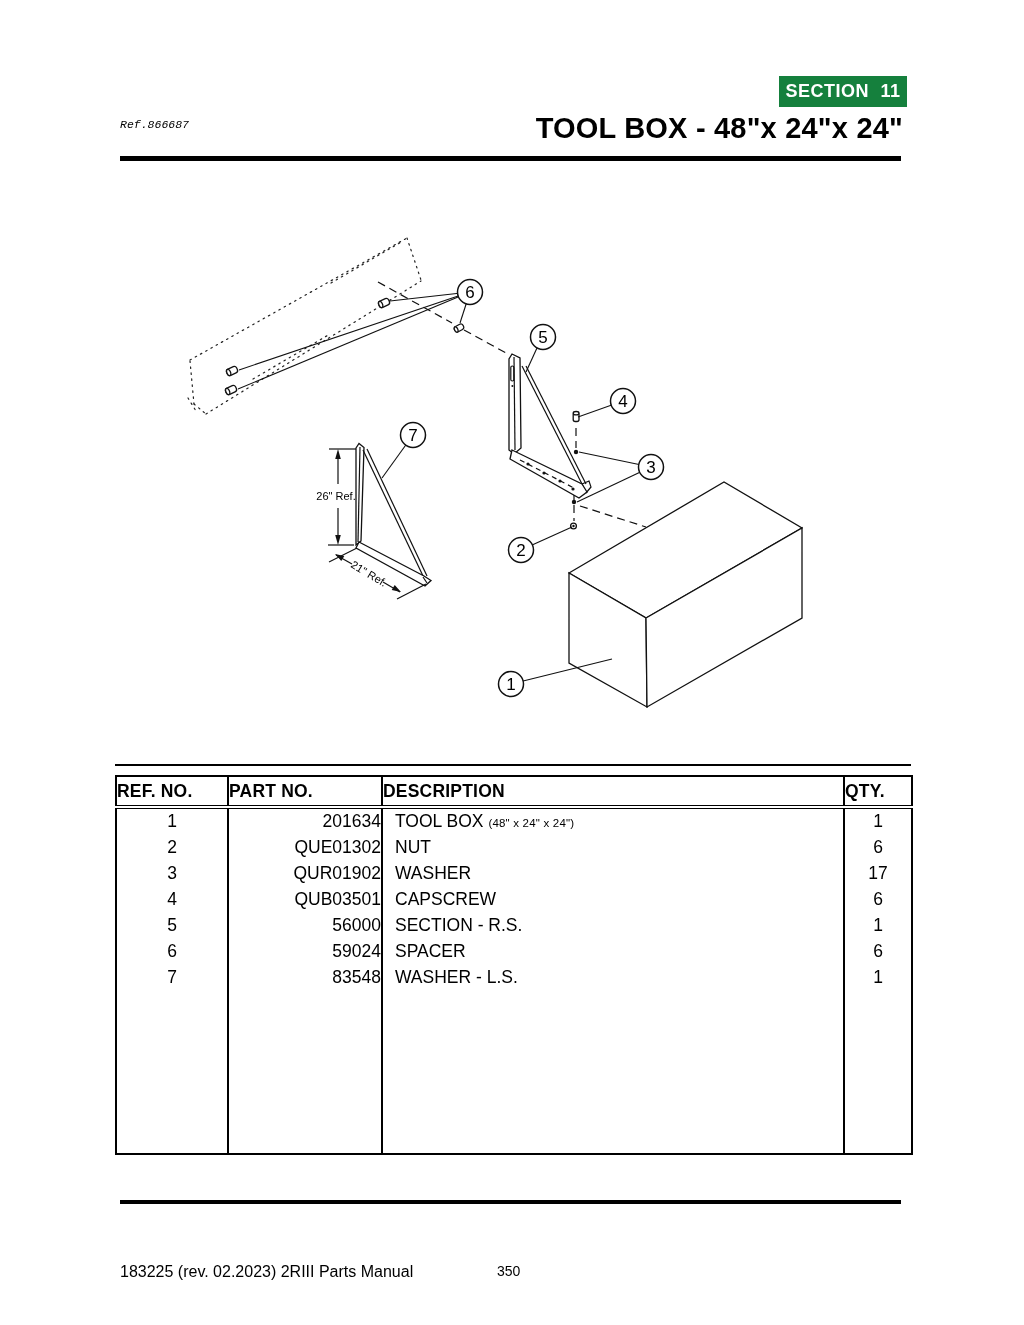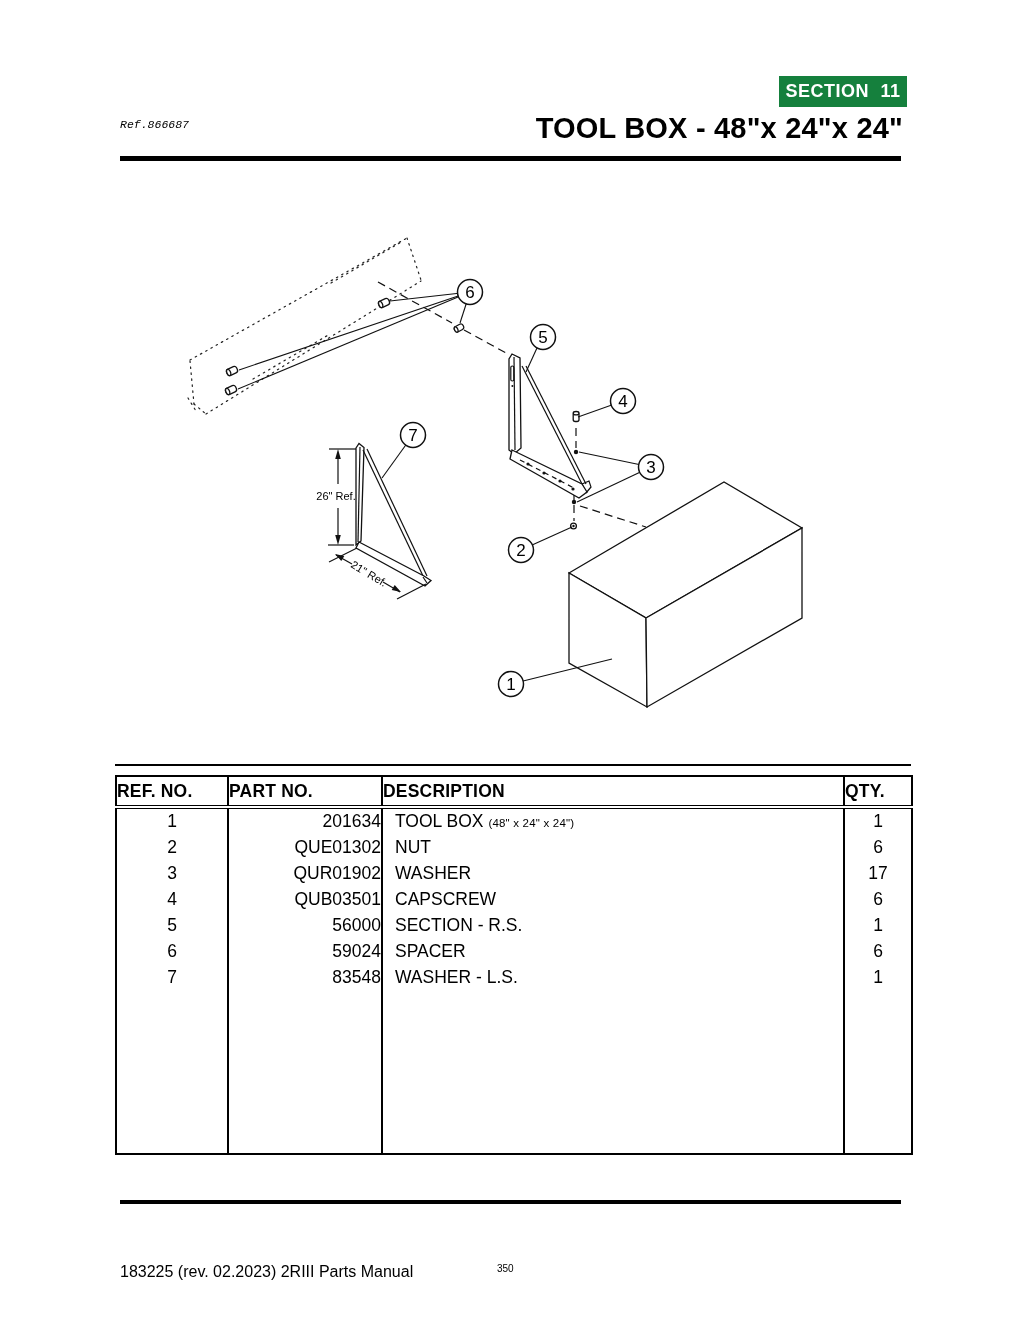--- a/index.html
+++ b/index.html
@@ -51,21 +51,21 @@
   }
   td.ref, td.qty { text-align:center; }
   td.part { padding-left:14px;text-align:right; }
   td.desc { padding-left:12px; }
   td.desc .note { font-size:11.5px; letter-spacing:.2px; }
   tr.filler td { height:auto; }
 
   
   .bottom-rule { left:120px; top:1200px; width:781px; height:4px; background:#000; }
   .footer-left { left:120px; top:1263px; font-size:16px;text-align:right; }
-  .footer-page { left:497px; top:1263px; font-size:10px; }
+  .footer-page { left:497px; top:1263px; font-size:14px; }
 
   
   svg .ln   { stroke:#111; stroke-width:1.2; fill:none; }
   svg .dot  { stroke:#222; stroke-width:1.2; fill:none; stroke-dasharray:1.5 4.5; stroke-linecap:round; }
   svg .dash { stroke:#111; stroke-width:1.2; fill:none; stroke-dasharray:8 5; }
   svg .part { stroke:#111; stroke-width:1.3; fill:#fff; }
   svg .lead { stroke:#111; stroke-width:1.1; fill:none; }
   svg .callout-circle { stroke:#111; stroke-width:1.5; fill:#fff; }
   svg text.callout-num { font:17px "Liberation Sans", sans-serif; fill:#000; text-anchor:middle; }
   svg text.dim { font:11px "Liberation Sans", sans-serif; fill:#000; text-anchor:middle; }

